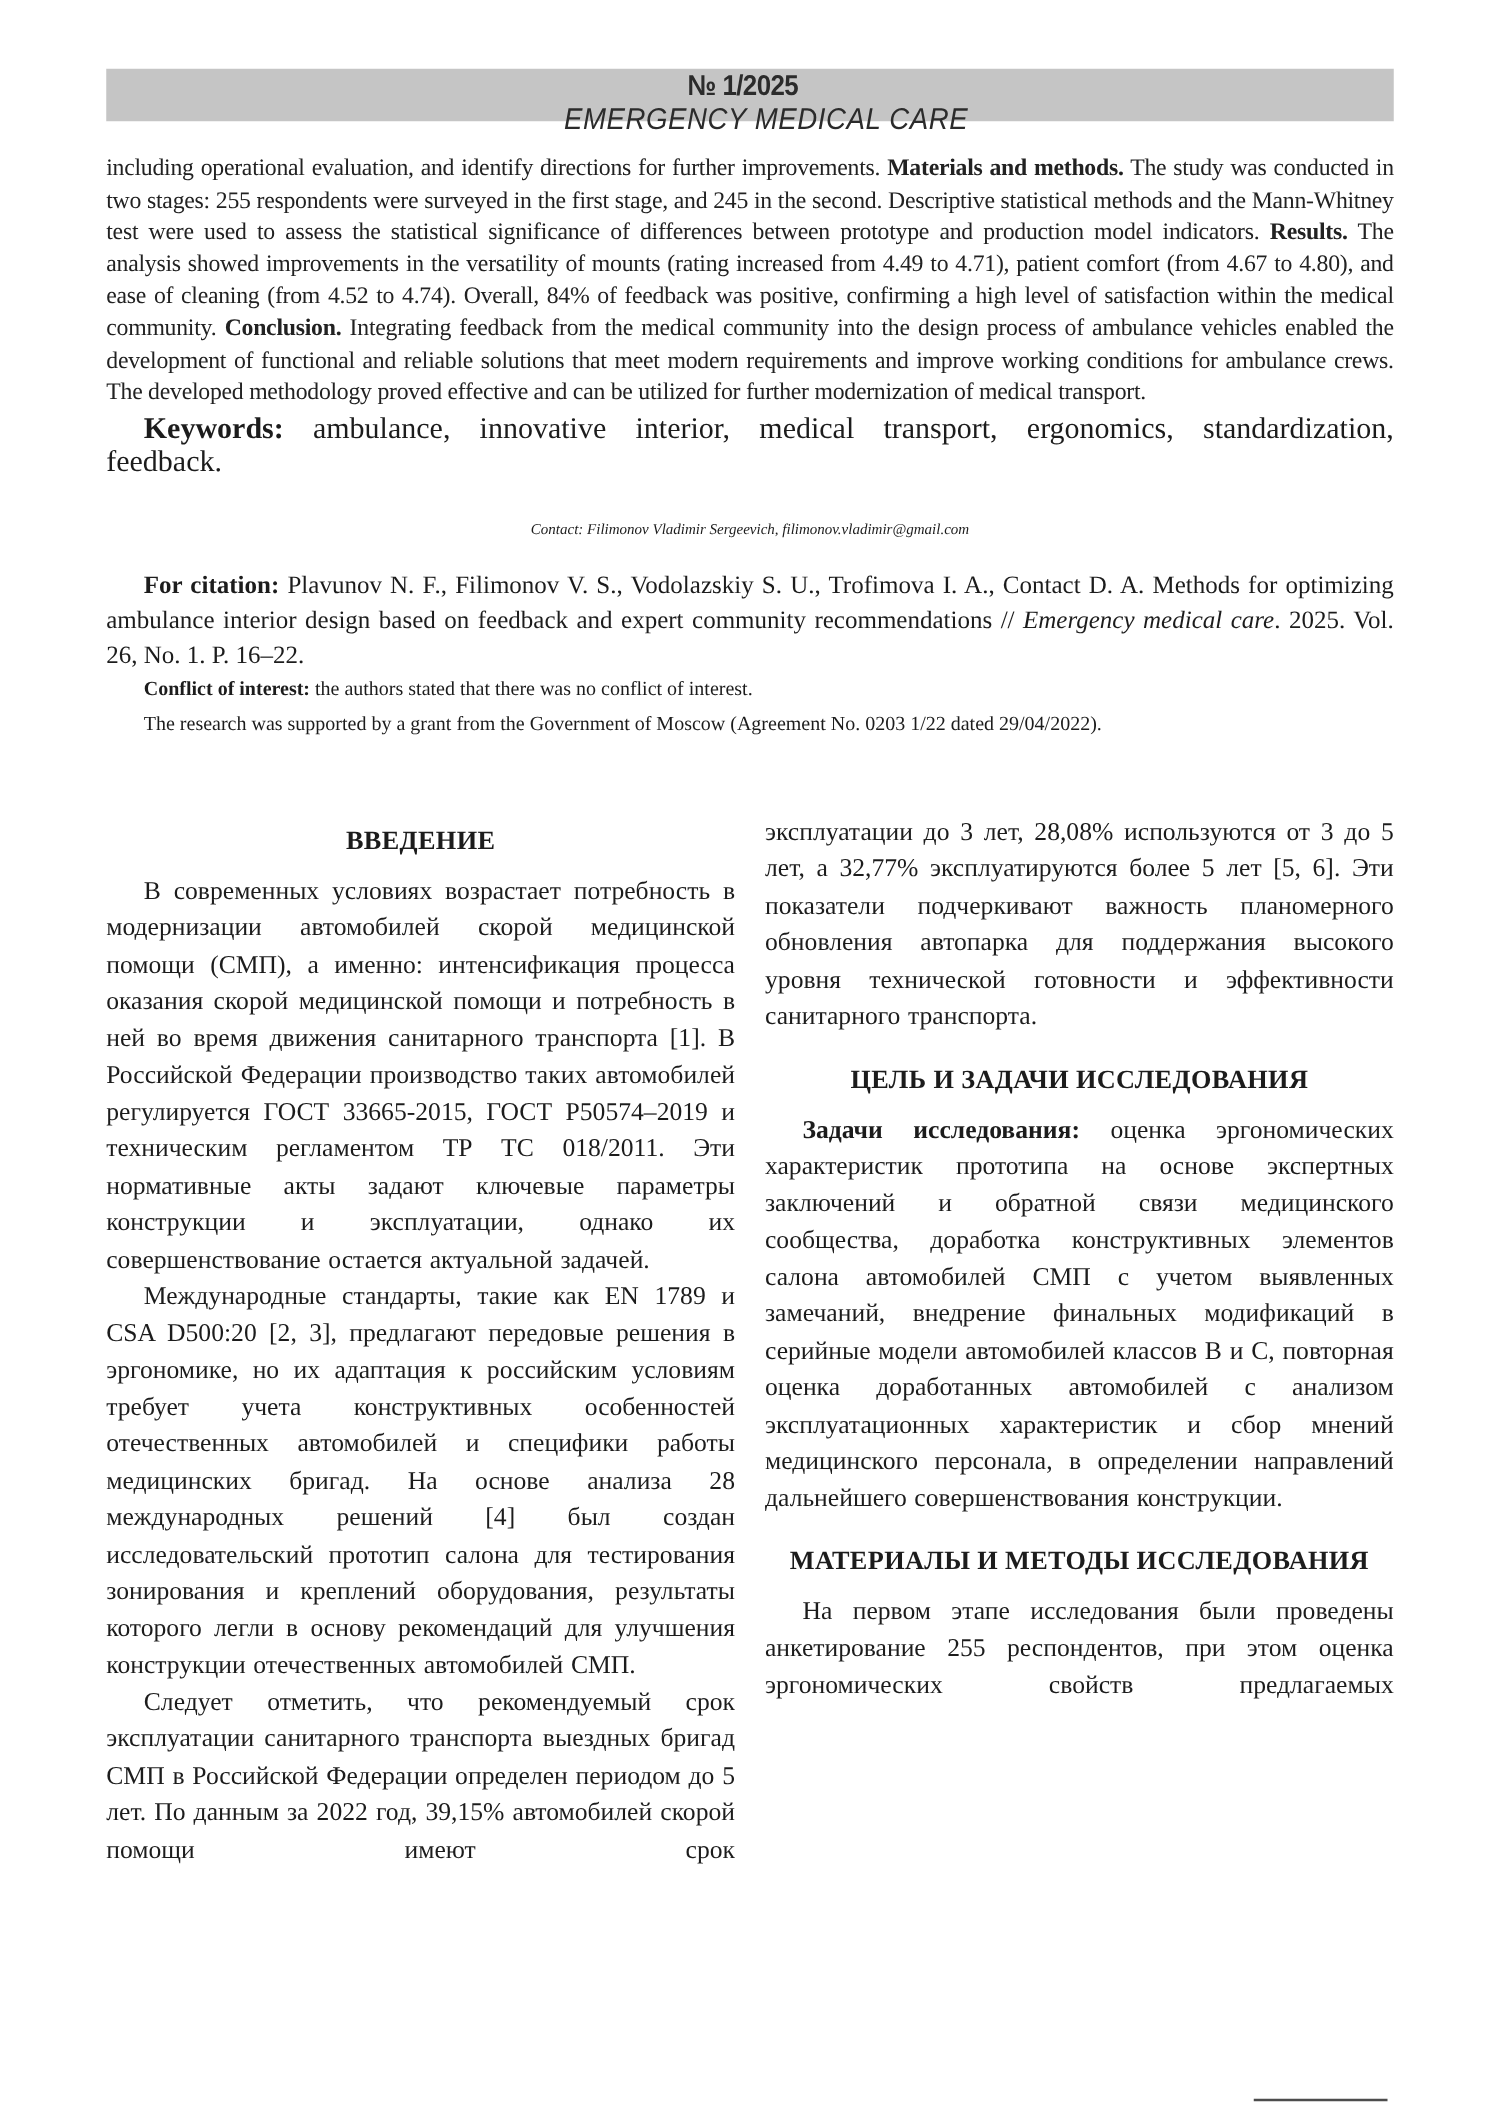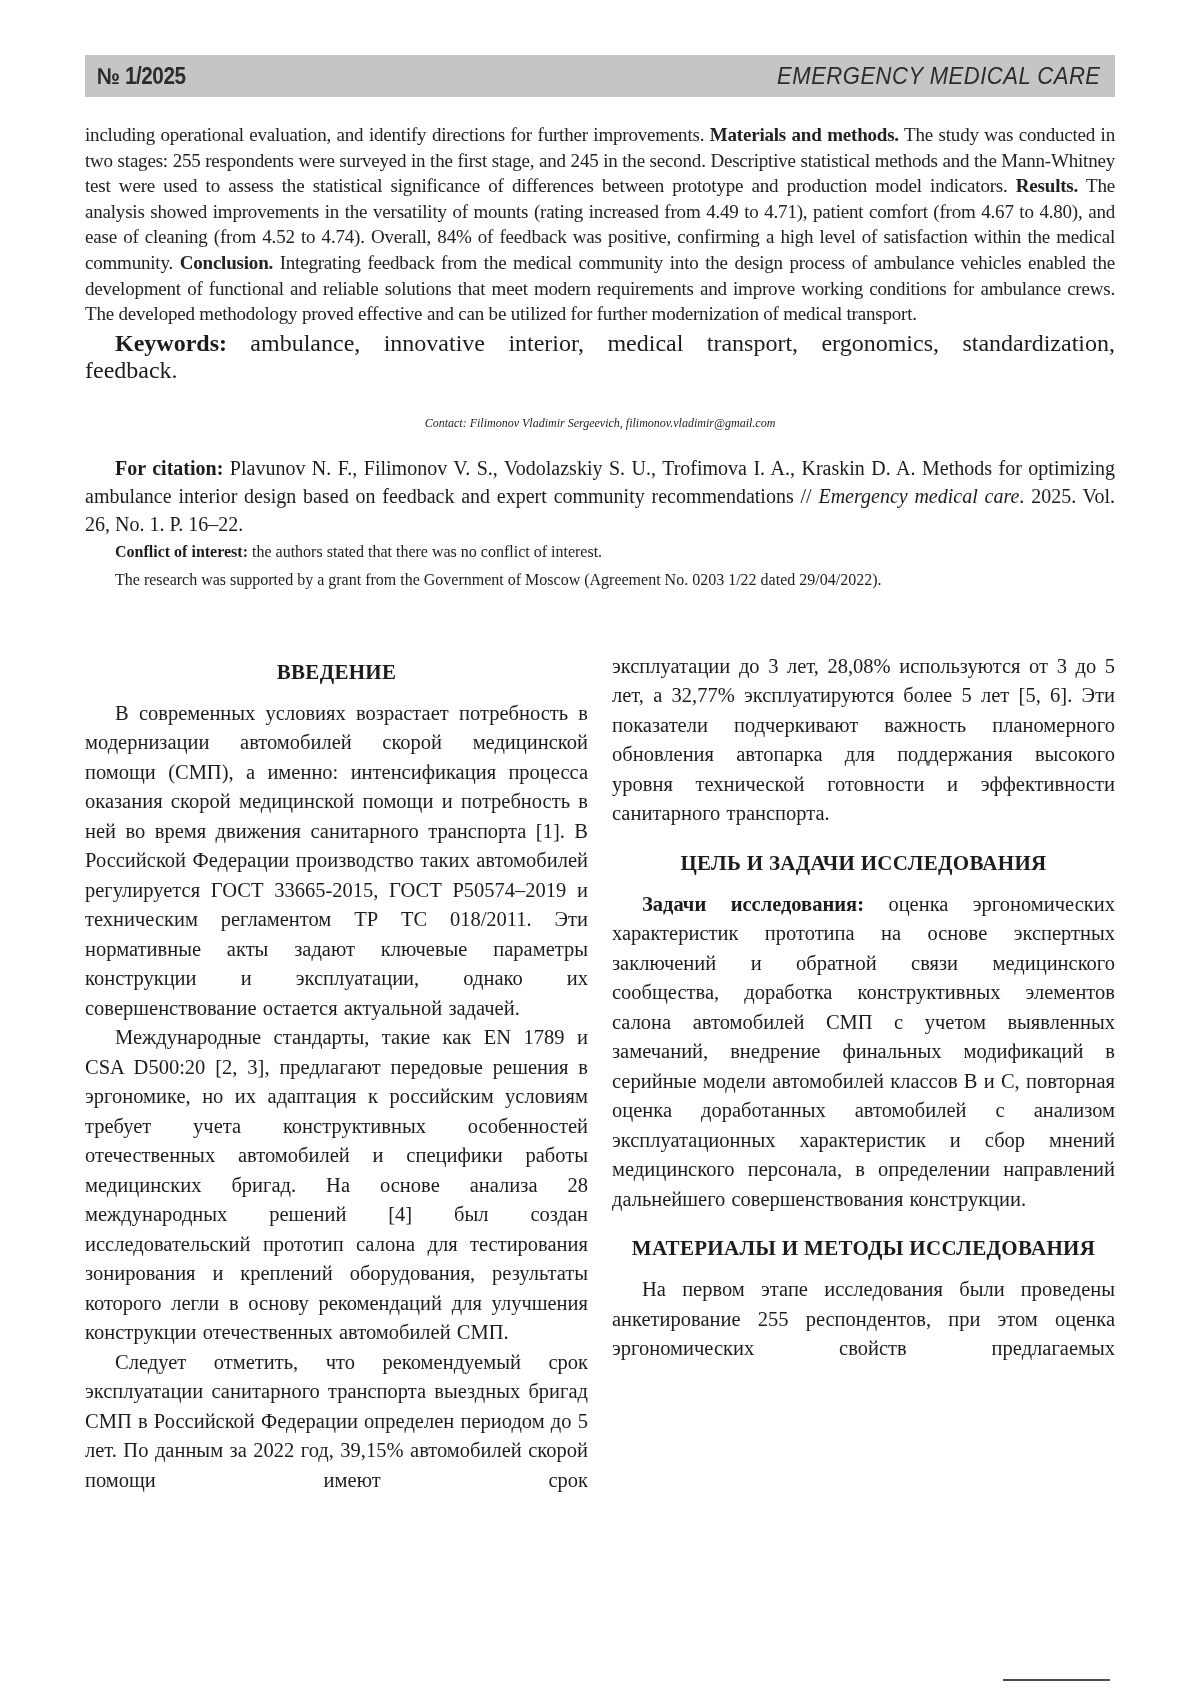--- a/index.html
+++ b/index.html
@@ -23,20 +23,21 @@
   
   .header-band {
     margin-top: 55px;
     height: 42px;
     background: #c5c5c5;
     display: flex;
     align-items: center;
     justify-content: space-between;
     padding: 0 14px 0 12px;
     color: #2b2b2b;
+    flex-direction: column;
   }
   .issue {
     font-family: "Liberation Sans", sans-serif;
     font-weight: bold;
     font-size: 23px;
     display: inline-block;
     transform: scaleX(0.9);
     transform-origin: left center;
     letter-spacing: -0.5px;
   }
@@ -148,21 +149,21 @@
       <span class="issue">№ 1/2025</span>
       <span class="journal">EMERGENCY MEDICAL CARE</span>
     </div>
 
     <p class="abstract"><span>including operational evaluation, and identify directions for further improvements. </span><span class="b">Materials and methods.</span><span> The study was conducted in two stages: 255 respondents were surveyed in the first stage, and 245 in the second. Descriptive statistical methods and the Mann-Whitney test were used to assess the statistical significance of differences between prototype and production model indicators. </span><span class="b">Results.</span><span> The analysis showed improvements in the versatility of mounts (rating increased from 4.49 to 4.71), patient comfort (from 4.67 to 4.80), and ease of cleaning (from 4.52 to 4.74). Overall, 84% of feedback was positive, confirming a high level of satisfaction within the medical community. </span><span class="b">Conclusion.</span><span> Integrating feedback from the medical community into the design process of ambulance vehicles enabled the development of functional and reliable solutions that meet modern requirements and improve working conditions for ambulance crews. The developed methodology proved effective and can be utilized for further modernization of medical transport.</span></p>
 
     <p class="keywords"><span class="b">Keywords:</span><span> ambulance, innovative interior, medical transport, ergonomics, standardization, feedback.</span></p>
 
     <p class="contact">Contact: Filimonov Vladimir Sergeevich, filimonov.vladimir@gmail.com</p>
 
-    <p class="citation"><span class="b">For citation:</span><span> Plavunov N. F., Filimonov V. S., Vodolazskiy S. U., Trofimova I. A., Kraskin D. A. Methods for optimizing ambulance interior design based on feedback and expert community recommendations // </span><span class="i">Emergency medical care</span><span>. 2025. Vol. 26, No. 1. P. 16–22.</span></p>
+    <p class="citation"><span class="b">For citation:</span><span> Plavunov N. F., Filimonov V. S., Vodolazskiy S. U., Trofimova I. A., Contact D. A. Methods for optimizing ambulance interior design based on feedback and expert community recommendations // </span><span class="i">Emergency medical care</span><span>. 2025. Vol. 26, No. 1. P. 16–22.</span></p>
 
     <p class="conflict"><span class="b">Conflict of interest:</span><span> the authors stated that there was no conflict of interest.</span></p>
 
     <p class="grant">The research was supported by a grant from the Government of Moscow (Agreement No. 0203 1/22 dated 29/04/2022).</p>
 
     <div class="columns" lang="ru">
       <div class="col">
         <h3 class="first">ВВЕДЕНИЕ</h3>
         <p class="body-para">В современных условиях возрастает потребность в модернизации автомобилей скорой медицинской помощи (СМП), а именно: интенсификация процесса оказания скорой медицинской помощи и потребность в ней во время движения санитарного транспорта [1]. В Российской Федерации производство таких автомобилей регулируется ГОСТ 33665-2015, ГОСТ Р50574–2019 и техническим регламентом ТР ТС 018/2011. Эти нормативные акты задают ключевые параметры конструкции и эксплуатации, однако их совершенствование остается актуальной задачей.</p>
         <p class="body-para">Международные стандарты, такие как EN 1789 и CSA D500:20 [2, 3], предлагают передовые решения в эргономике, но их адаптация к российским условиям требует учета конструктивных особенностей отечественных автомобилей и специфики работы медицинских бригад. На основе анализа 28 международных решений [4] был создан исследовательский прототип салона для тестирования зонирования и креплений оборудования, результаты которого легли в основу рекомендаций для улучшения конструкции отечественных автомобилей СМП.</p>

